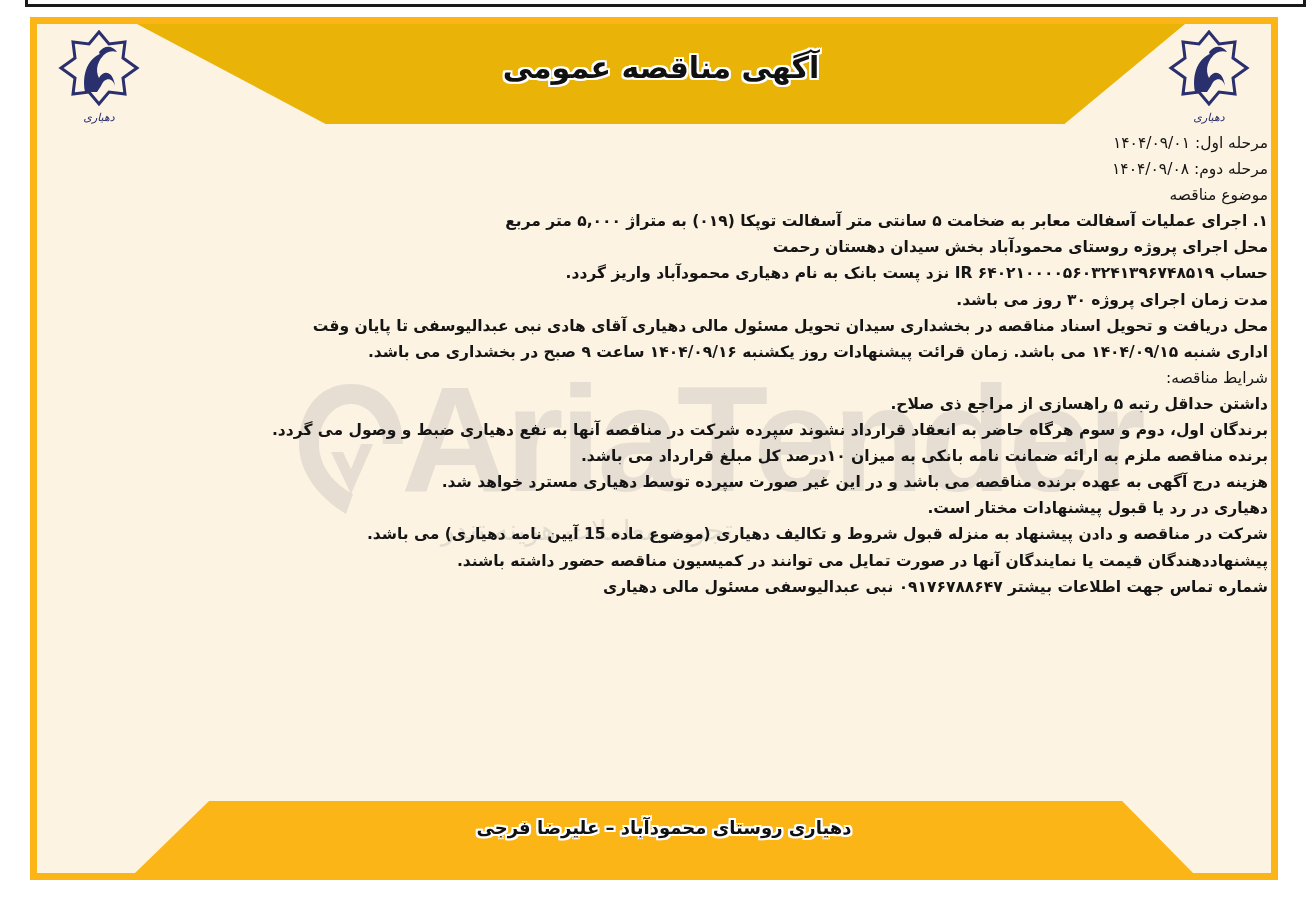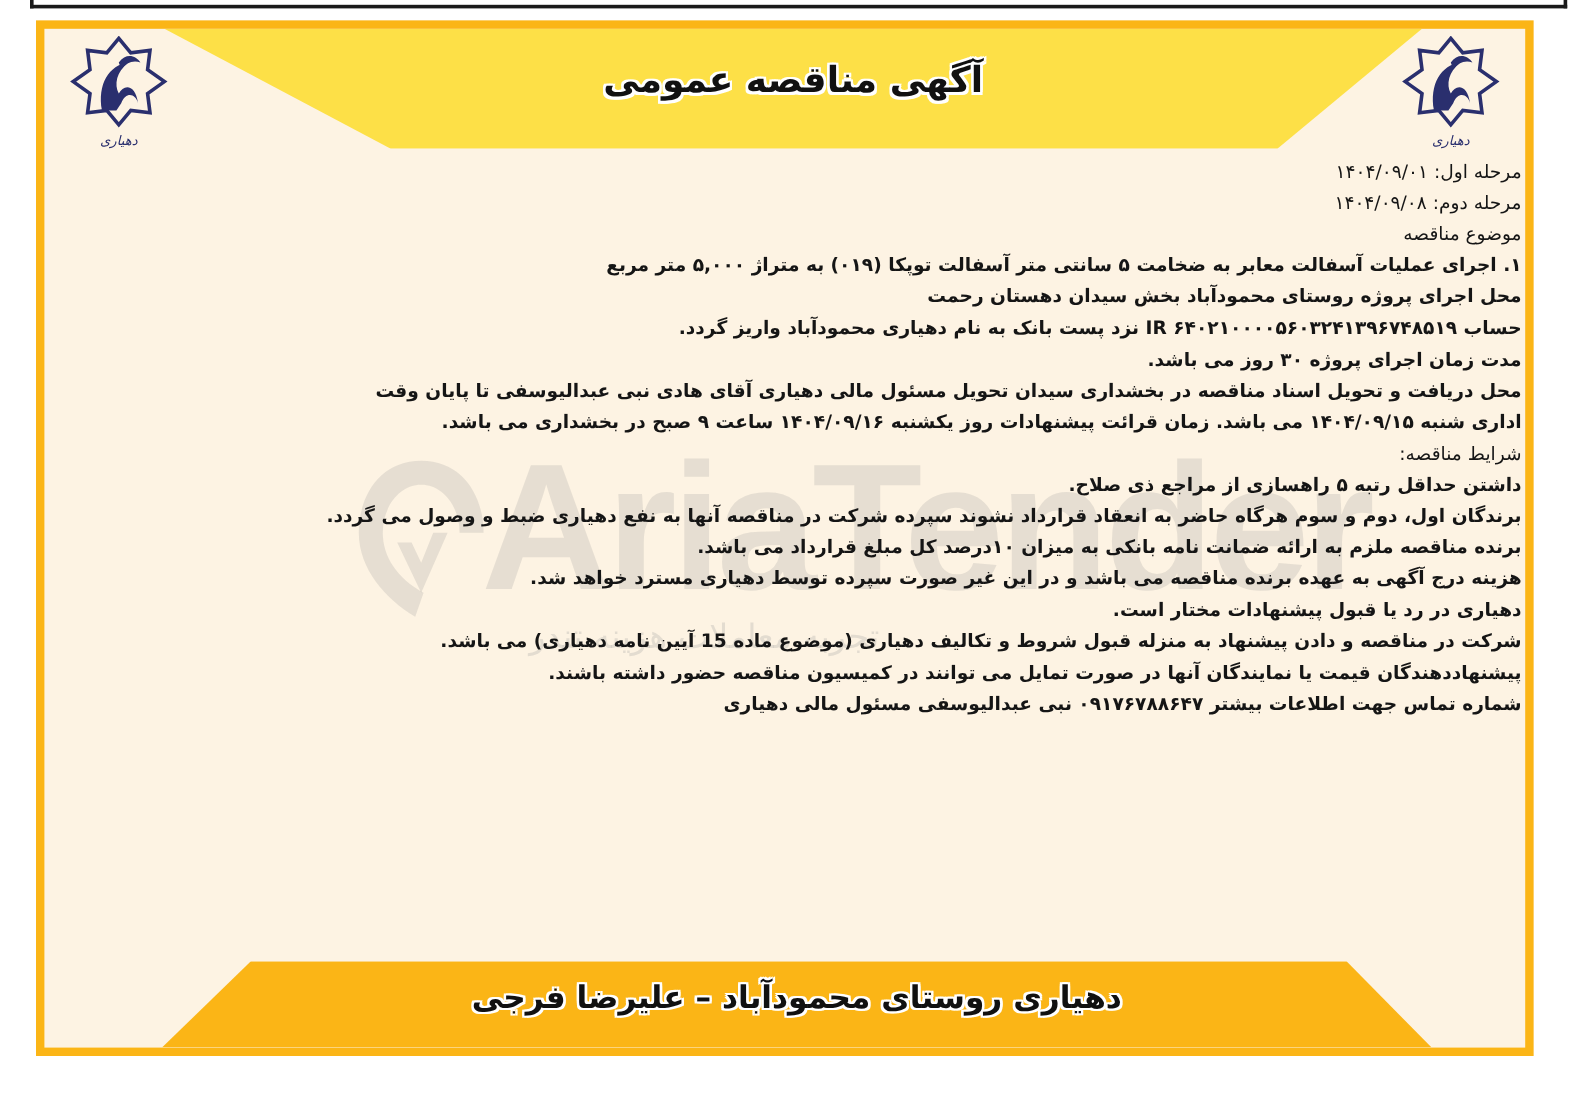--- a/index.html
+++ b/index.html
@@ -14,21 +14,21 @@
       width: 1275px;
     }
     .card {
       position: absolute; left: 30px; top: 17px; width: 1248px; height: 863px;
       background: #fdf3e3;
       box-sizing: border-box;
       border: 7px solid #fbb516;
     }
     .banner {
       position: absolute; left: 100px; top: 0; width: 1048px; height: 100px;
-      background: #fde047;
+      background: #eab308;
       clip-path: polygon(0 0, 100% 0, 88.5% 100%, 18% 100%);
     }
     .banner-title {
       position: absolute; left: 0; right: 0; top: 26px; text-align: center;
       direction: rtl;
       font-family: "DejaVu Sans", sans-serif; font-weight: bold; font-size: 30px;
       color: #111;
       text-shadow: -2px -2px 0 #fff, 2px -2px 0 #fff, -2px 2px 0 #fff, 2px 2px 0 #fff,
                    0 -2px 0 #fff, 0 2px 0 #fff, -2px 0 0 #fff, 2px 0 0 #fff;
     }
@@ -71,21 +71,21 @@
       position: absolute; left: 0; top: 10px; width: 120px; height: 150px;
     }
     .footer {
       position: absolute; left: 98px; bottom: 0; width: 1058px; height: 72px;
       background: #fbb516;
       clip-path: polygon(7% 0, 93.3% 0, 100% 100%, 0 100%);
     }
     .footer-title {
       position: absolute; left: 0; right: 0; top: 16px; text-align: center;
       direction: rtl;
-      font-family: "DejaVu Sans", sans-serif; font-weight: bold; font-size: 26px;
+      font-family: "DejaVu Sans", sans-serif; font-weight: bold; font-size: 18px;
       color: #111;
       text-shadow: -2px -2px 0 #fff, 2px -2px 0 #fff, -2px 2px 0 #fff, 2px 2px 0 #fff,
                    0 -2px 0 #fff, 0 2px 0 #fff, -2px 0 0 #fff, 2px 0 0 #fff;
     }
   </style>
 </head>
 <body>
 
 <div class="top-frame"></div>
 

